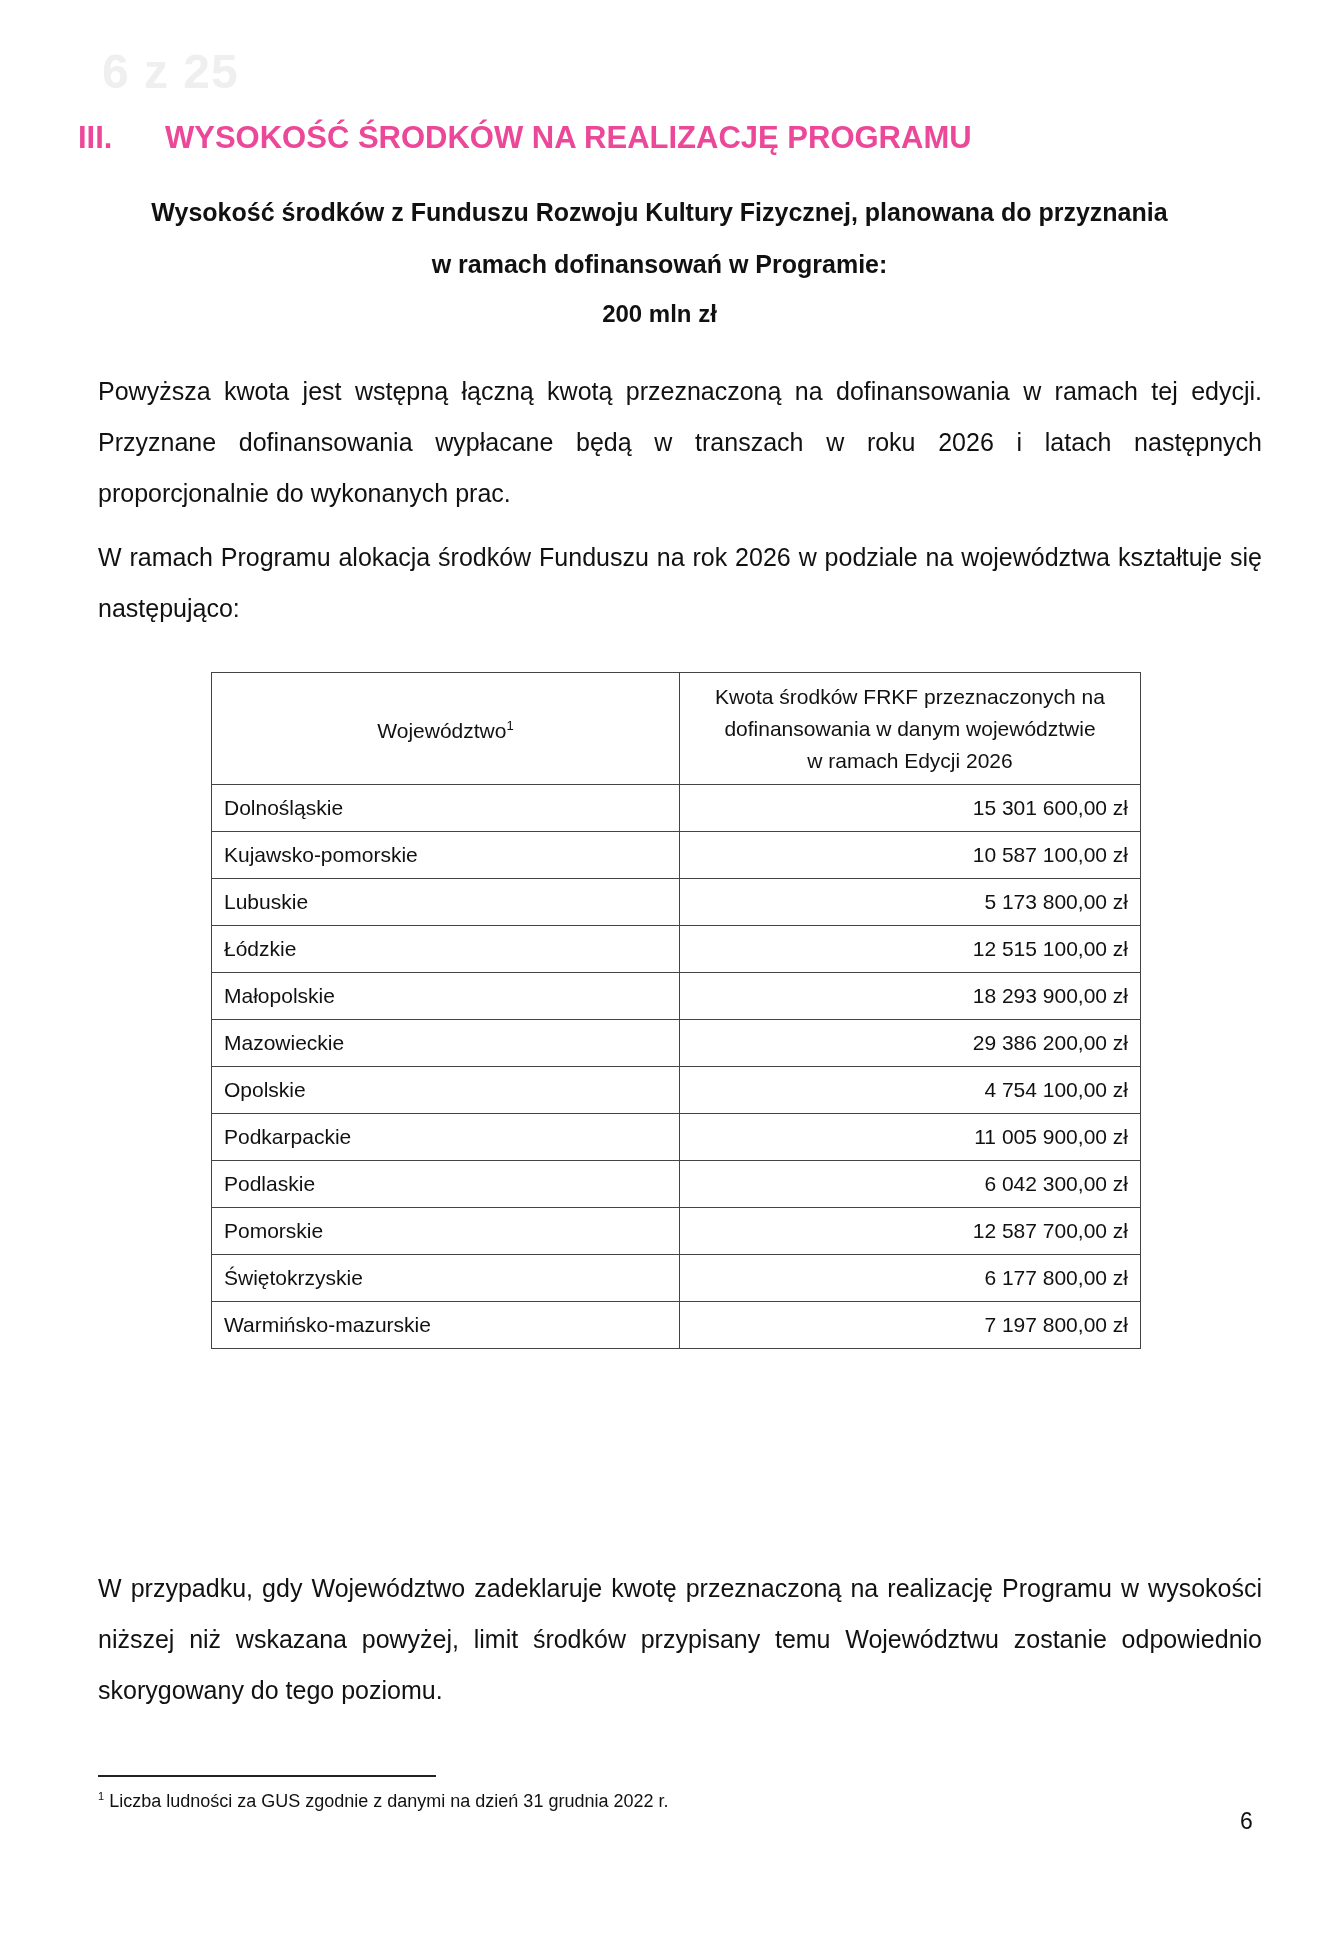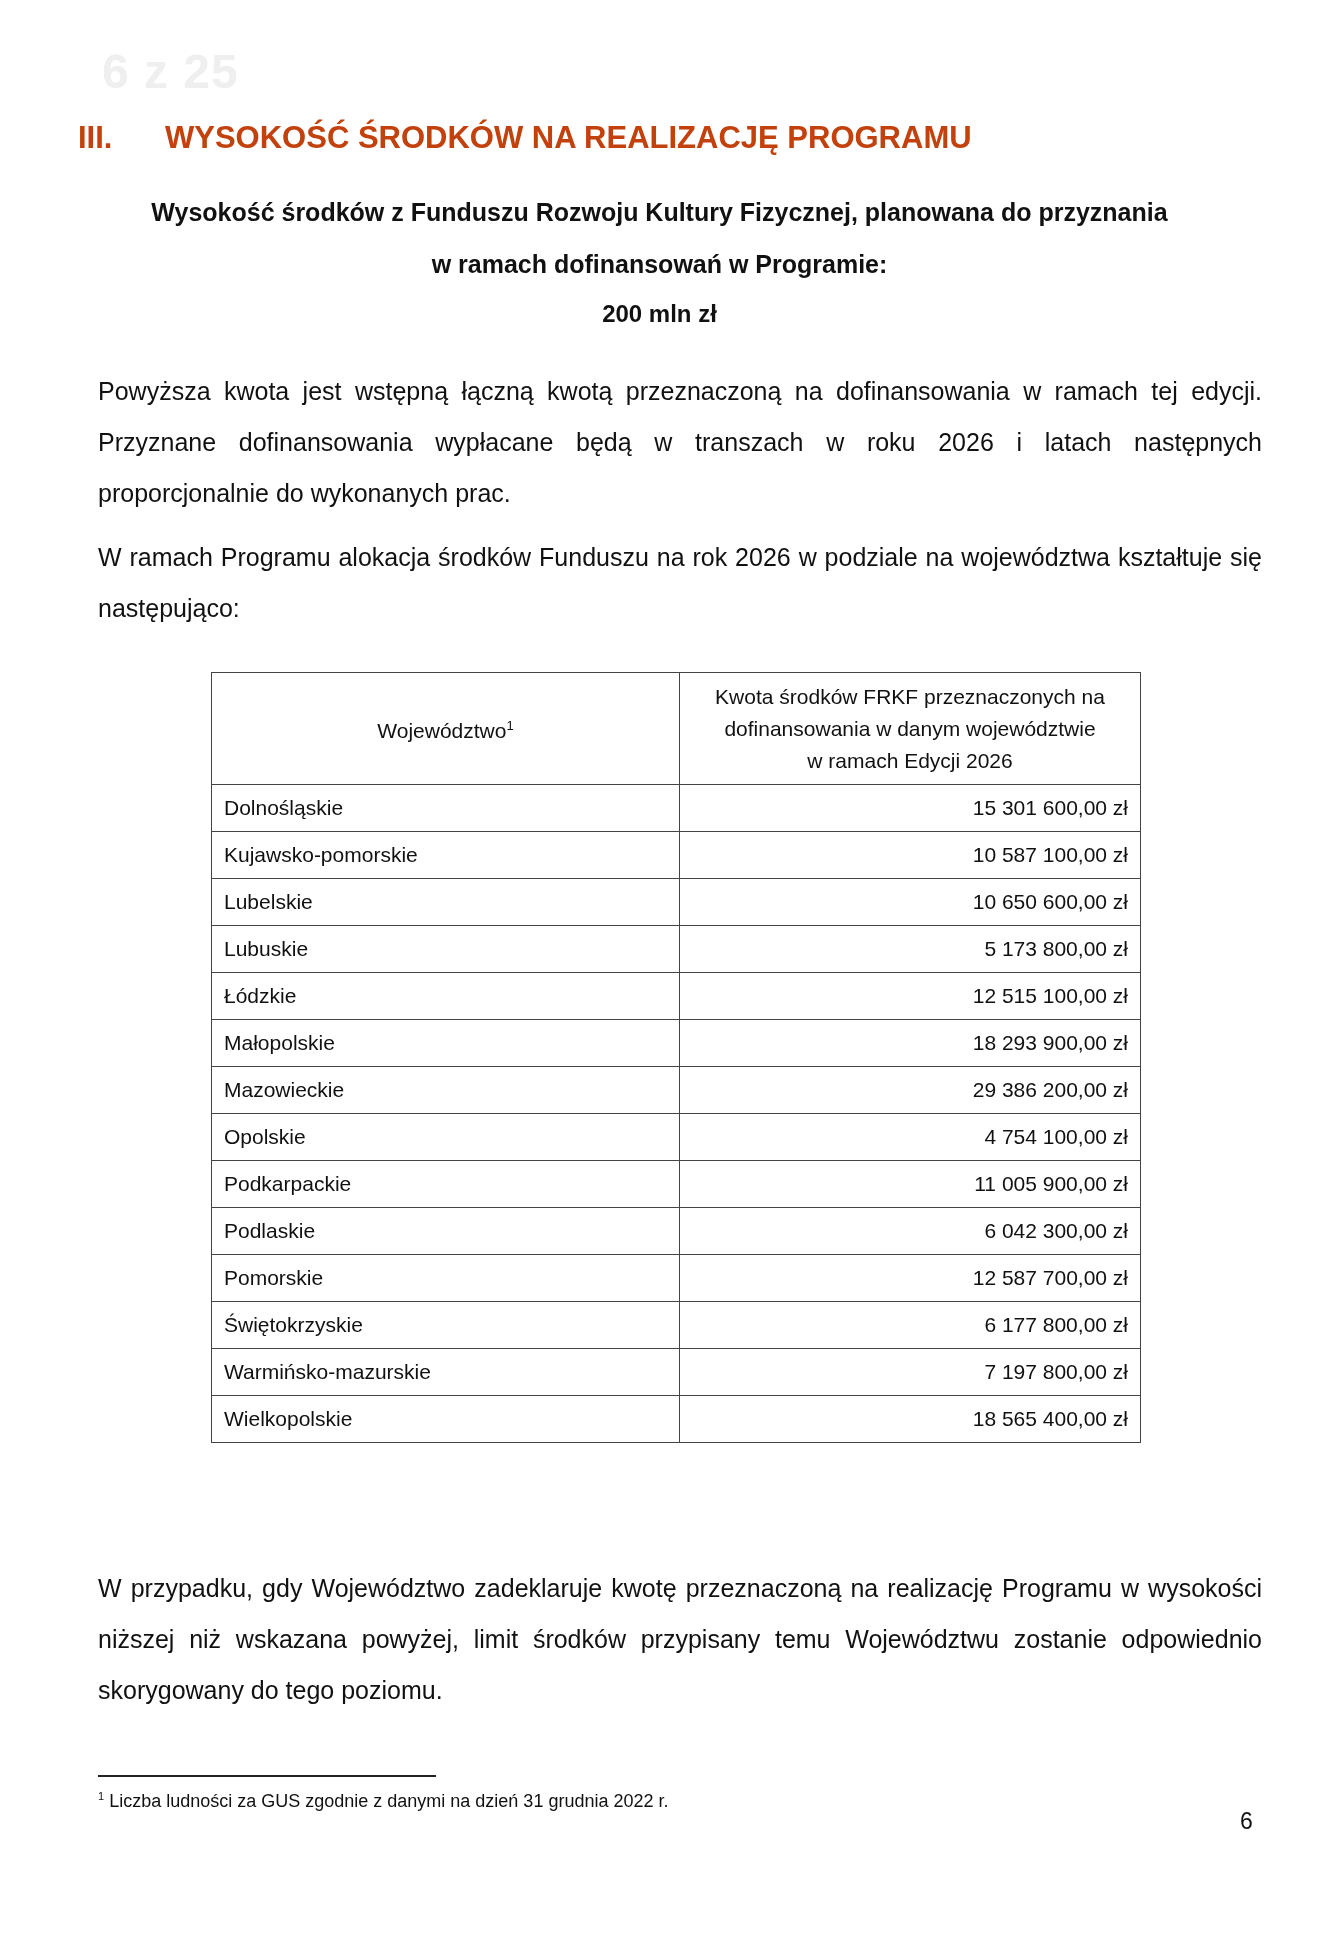--- a/index.html
+++ b/index.html
@@ -23,21 +23,21 @@
     font-weight: bold;
     color: #efefef;
     letter-spacing: 1px;
   }
   .section-heading {
     position: absolute;
     left: 78px;
     top: 120px;
     font-size: 31px;
     font-weight: bold;
-    color: #c2410c;
+    color: #ec4899;
     white-space: nowrap;
   }
   .section-heading .num {
     display: inline-block;
     width: 87px;
   }
   .subtitle {
     position: absolute;
     left: 0;
     width: 1319px;
@@ -151,24 +151,20 @@
   <tbody>
     <tr>
         <td>Dolnośląskie</td>
         <td class="val">15 301 600,00 zł</td>
       </tr>
     <tr>
         <td>Kujawsko-pomorskie</td>
         <td class="val">10 587 100,00 zł</td>
       </tr>
     <tr>
-        <td>Lubelskie</td>
-        <td class="val">10 650 600,00 zł</td>
-      </tr>
-    <tr>
         <td>Lubuskie</td>
         <td class="val">5 173 800,00 zł</td>
       </tr>
     <tr>
         <td>Łódzkie</td>
         <td class="val">12 515 100,00 zł</td>
       </tr>
     <tr>
         <td>Małopolskie</td>
         <td class="val">18 293 900,00 zł</td>
@@ -194,24 +190,20 @@
         <td class="val">12 587 700,00 zł</td>
       </tr>
     <tr>
         <td>Świętokrzyskie</td>
         <td class="val">6 177 800,00 zł</td>
       </tr>
     <tr>
         <td>Warmińsko-mazurskie</td>
         <td class="val">7 197 800,00 zł</td>
       </tr>
-    <tr>
-        <td>Wielkopolskie</td>
-        <td class="val">18 565 400,00 zł</td>
-      </tr>
   </tbody>
 </table>
 
 <div class="para p3">W przypadku, gdy Województwo zadeklaruje kwotę przeznaczoną na realizację Programu w wysokości niższej niż wskazana powyżej, limit środków przypisany temu Województwu zostanie odpowiednio skorygowany do tego poziomu.</div>
 
 <div class="footnote-rule"></div>
 <div class="footnote"><sup>1</sup> <span>Liczba ludności za GUS zgodnie z danymi na dzień 31 grudnia 2022 r.</span></div>
 
 <div class="page-number">6</div>
 

